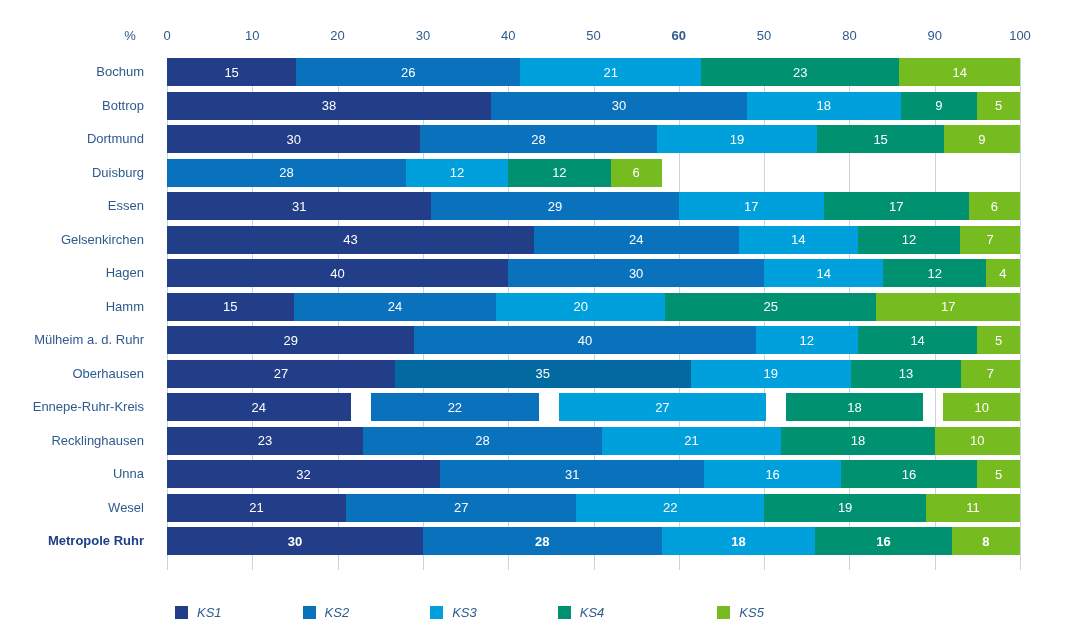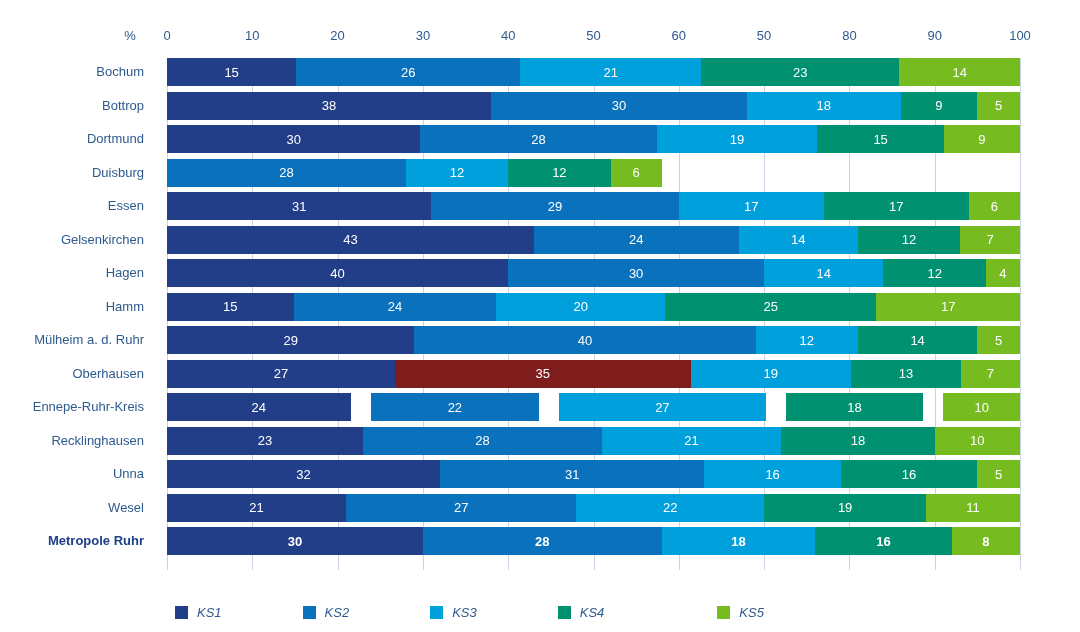--- a/index.html
+++ b/index.html
@@ -146,21 +146,21 @@
 
   <div class="axis-header">
     <div class="percent-sign">%</div>
     <div id="tick-labels">
         <div class="tick-label" style="left: 167px;">0</div>
         <div class="tick-label" style="left: 252.3px;">10</div>
         <div class="tick-label" style="left: 337.6px;">20</div>
         <div class="tick-label" style="left: 422.9px;">30</div>
         <div class="tick-label" style="left: 508.2px;">40</div>
         <div class="tick-label" style="left: 593.5px;">50</div>
-        <div class="tick-label" style="left: 678.8px;">60</div>
+        <div class="tick-label" style="left: 678.8px; font-weight: bold;">60</div>
         <div class="tick-label" style="left: 764.1px;">50</div>
         <div class="tick-label" style="left: 849.4px;">80</div>
         <div class="tick-label" style="left: 934.7px;">90</div>
         <div class="tick-label" style="left: 1020px;">100</div>
       </div>
   </div>
 
   <div class="plot">
     <div class="gridlines" id="gridlines">
         <div class="gridline" style="left: 0px; background: rgb(201, 212, 226);"></div>
@@ -333,21 +333,21 @@
           </div>
           <div class="seg" style="background: rgb(118, 188, 33); width: 5%;">
             <span class="seg-value">5</span>
           </div>
         </div>
         <div class="row" style="top: 301.5px;">
           <div class="row-label">Oberhausen</div>
           <div class="seg" style="background: rgb(34, 62, 137); width: 26.7327%;">
             <span class="seg-value">27</span>
           </div>
-          <div class="seg" style="background: #7f1d1d; width: 34.6535%; justify-content: center;">
+          <div class="seg" style="background: #0369a1; width: 34.6535%; justify-content: center;">
             <span class="seg-value">35</span>
           </div>
           <div class="seg" style="background: rgb(0, 160, 220); width: 18.8119%;">
             <span class="seg-value">19</span>
           </div>
           <div class="seg" style="background: rgb(0, 146, 112); width: 12.8713%;">
             <span class="seg-value">13</span>
           </div>
           <div class="seg" style="background: rgb(118, 188, 33); width: 6.93069%;">
             <span class="seg-value">7</span>

